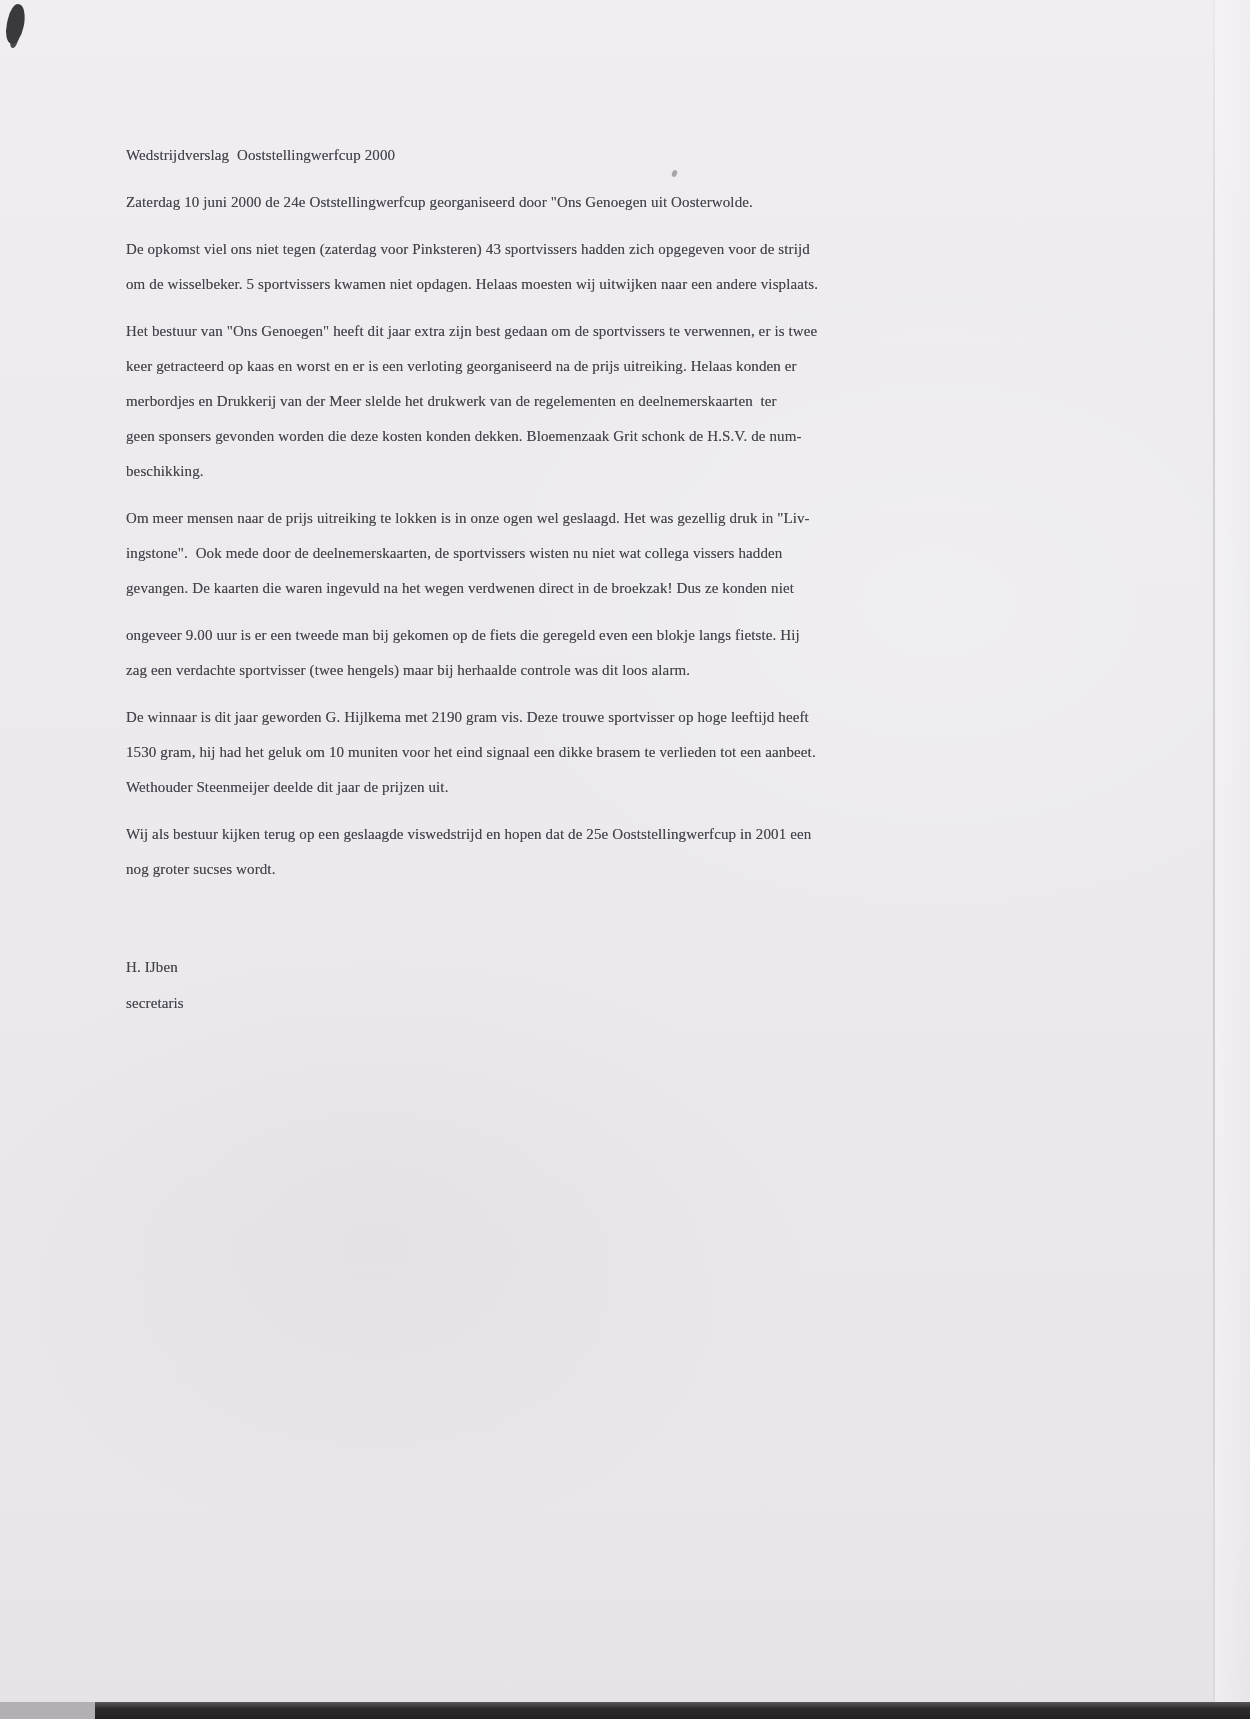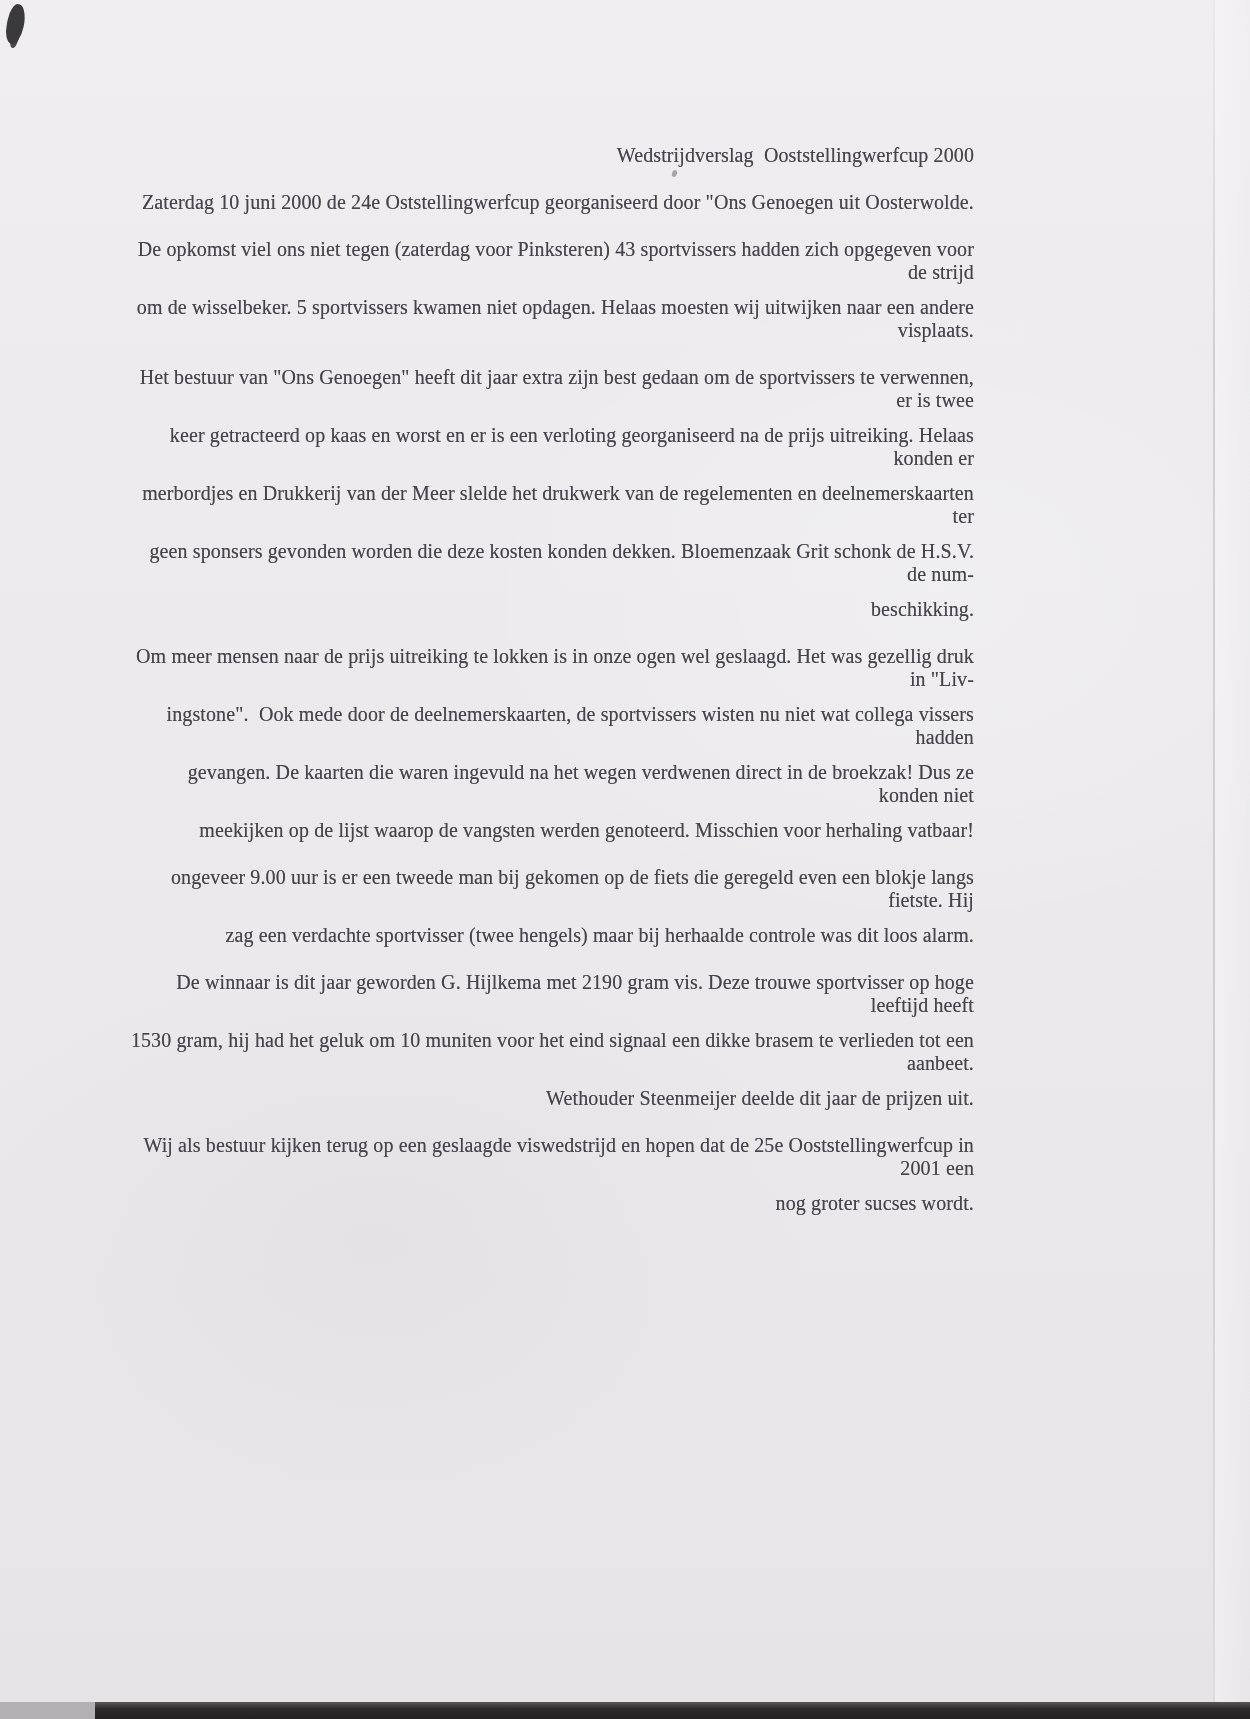--- a/index.html
+++ b/index.html
@@ -16,24 +16,23 @@
   }
   
   .page::before{
     content:"";position:absolute;inset:0;pointer-events:none;
     background:
       radial-gradient(620px 420px at 30% 72%, rgba(205,200,206,0.18), rgba(0,0,0,0) 70%),
       radial-gradient(700px 500px at 75% 35%, rgba(255,255,255,0.20), rgba(0,0,0,0) 70%);
   }
   .content{
     position:absolute;left:126px;top:144px;width:848px;
-    font-size:20px;line-height:23px;color:#45434c;
+    font-size:15px;line-height:23px;color:#45434c;
     letter-spacing:0.12px;
     text-shadow:0 0 0.5px rgba(69,67,76,0.55);
-    text-align:right;
   }
   .title{white-space:pre-wrap;}
   .para{margin:24px 0 0 0;padding:0;}
   .line{white-space:pre-wrap;margin-top:12px;}
   .signature{margin-top:74px;}
   .signature .line{line-height:24px;}
 
   
   .artifact-topleft{
     position:absolute;left:7px;top:4px;width:17px;height:40px;
@@ -97,21 +96,20 @@
       <div class="line">merbordjes en Drukkerij van der Meer slelde het drukwerk van de regelementen en deelnemerskaarten  ter</div>
       <div class="line">geen sponsers gevonden worden die deze kosten konden dekken. Bloemenzaak Grit schonk de H.S.V. de num-</div>
       <div class="line">beschikking.</div>
     <p></p>
 
     <p class="para">
       </p>
       <div class="line">Om meer mensen naar de prijs uitreiking te lokken is in onze ogen wel geslaagd. Het was gezellig druk in "Liv-</div>
       <div class="line">ingstone".  Ook mede door de deelnemerskaarten, de sportvissers wisten nu niet wat collega vissers hadden</div>
       <div class="line">gevangen. De kaarten die waren ingevuld na het wegen verdwenen direct in de broekzak! Dus ze konden niet</div>
-      <div class="line">meekijken op de lijst waarop de vangsten werden genoteerd. Misschien voor herhaling vatbaar!</div>
     <p></p>
 
     <p class="para">
       </p>
       <div class="line">ongeveer 9.00 uur is er een tweede man bij gekomen op de fiets die geregeld even een blokje langs fietste. Hij</div>
       <div class="line">zag een verdachte sportvisser (twee hengels) maar bij herhaalde controle was dit loos alarm.</div>
     <p></p>
 
     <p class="para">
       </p>
@@ -119,20 +117,24 @@
       <div class="line">1530 gram, hij had het geluk om 10 muniten voor het eind signaal een dikke brasem te verlieden tot een aanbeet.</div>
       <div class="line">Wethouder Steenmeijer deelde dit jaar de prijzen uit.</div>
     <p></p>
 
     <p class="para">
       </p>
       <div class="line">Wij als bestuur kijken terug op een geslaagde viswedstrijd en hopen dat de 25e Ooststellingwerfcup in 2001 een</div>
       <div class="line">nog groter sucses wordt.</div>
     <p></p>
 
+    <div class="signature">
+      <div class="line">H. IJben</div>
+      <div class="line">secretaris</div>
+    </div>
 
   </div>
 
   <div class="scanner-strip">
     <div class="strip-left"></div>
     <div class="strip-dark"></div>
   </div>
 
 </div>
 

